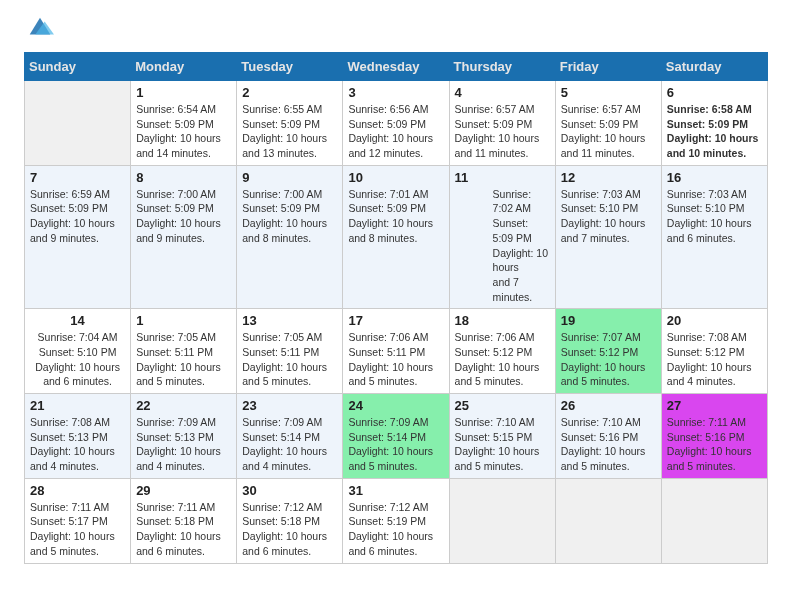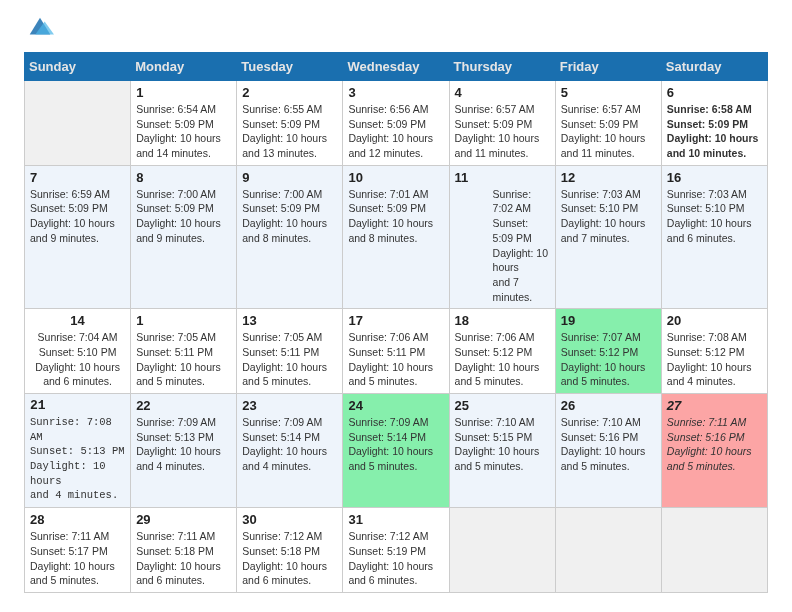--- a/index.html
+++ b/index.html
@@ -279,21 +279,21 @@
         </td>
         <td style="background-color: rgb(255, 255, 255);">
           <span class="day-number">20</span>
           <div class="day-info" style="white-space: pre-line;">Sunrise: 7:08 AM
 Sunset: 5:12 PM
 Daylight: 10 hours
 and 4 minutes.</div>
         </td>
       </tr>
       <tr>
-        <td style="background-color: rgb(238, 244, 251); font-family: Liberation Mono, monospace;">
+        <td style="background-color: rgb(238, 244, 251);">
           <span class="day-number">21</span>
           <div class="day-info" style="white-space: pre-line;">Sunrise: 7:08 AM
 Sunset: 5:13 PM
 Daylight: 10 hours
 and 4 minutes.</div>
         </td>
         <td style="background-color: rgb(238, 244, 251);">
           <span class="day-number">22</span>
           <div class="day-info" style="white-space: pre-line;">Sunrise: 7:09 AM
 Sunset: 5:13 PM
@@ -321,21 +321,21 @@
 Daylight: 10 hours
 and 5 minutes.</div>
         </td>
         <td style="background-color: rgb(238, 244, 251);">
           <span class="day-number">26</span>
           <div class="day-info" style="white-space: pre-line;">Sunrise: 7:10 AM
 Sunset: 5:16 PM
 Daylight: 10 hours
 and 5 minutes.</div>
         </td>
-        <td style="background-color: #fca5a5; font-style: italic;">
+        <td style="background-color: #d946ef;">
           <span class="day-number">27</span>
           <div class="day-info" style="white-space: pre-line;">Sunrise: 7:11 AM
 Sunset: 5:16 PM
 Daylight: 10 hours
 and 5 minutes.</div>
         </td>
       </tr>
       <tr>
         <td style="background-color: rgb(255, 255, 255);">
           <span class="day-number">28</span>

